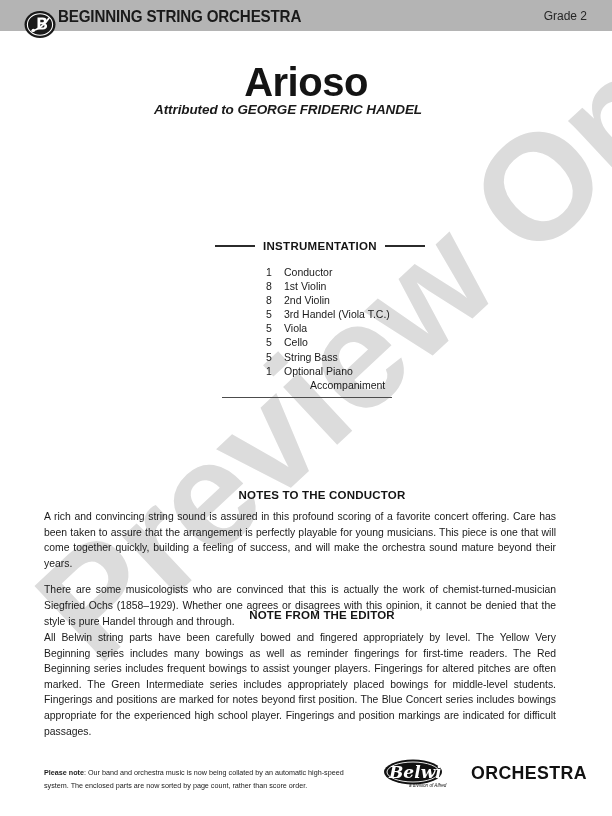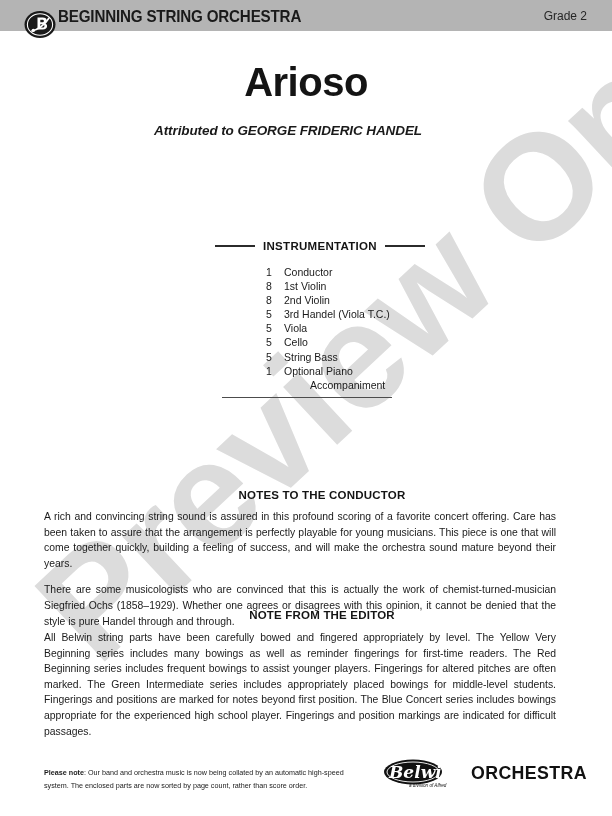--- a/index.html
+++ b/index.html
@@ -96,21 +96,21 @@
     width: 612px;
     text-align: center;
     font-size: 40px;
     font-weight: bold;
     letter-spacing: -0.5px;
     color: #141414;
     z-index: 3;
   }
   #credits {
     position: absolute;
-    top: 123px;
+    top: 102px;
     left: 0;
     width: 576px;
     text-align: center;
     z-index: 3;
   }
   #credits .line {
     font-size: 13.5px;
     font-style: italic;
     font-weight: bold;
     letter-spacing: -0.1px;

